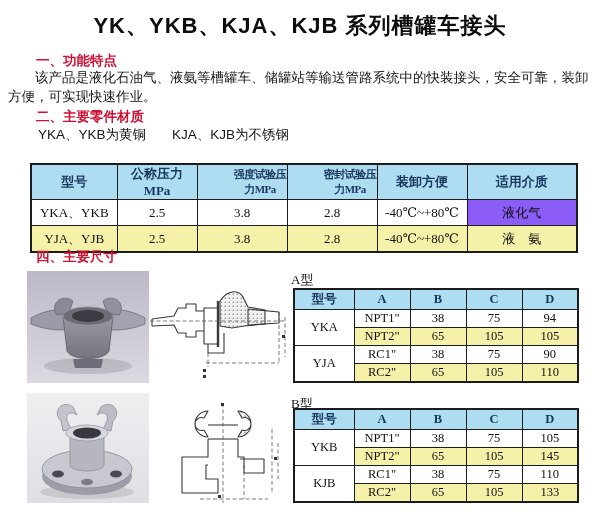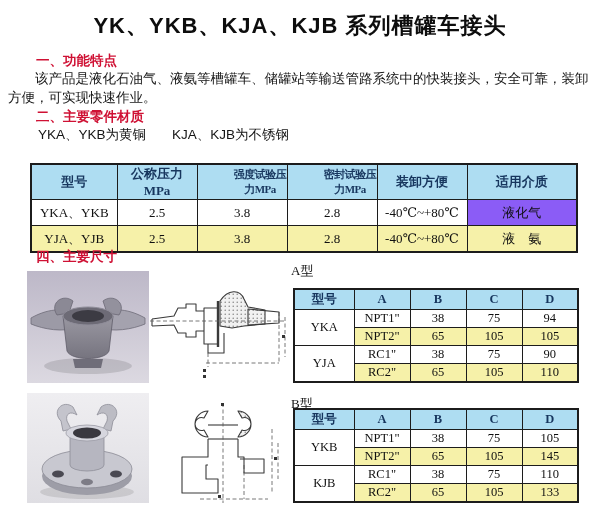--- a/index.html
+++ b/index.html
@@ -12,21 +12,21 @@
     position:absolute;top:11px;left:0;width:100%;text-align:center;
     font-size:22px;font-weight:bold;color:#0d0d0d;letter-spacing:1px;
   }
   .h-red{position:absolute;left:36px;font-size:13.5px;font-weight:bold;color:#cf1134;}
   #h-features{top:52px;}
   #h-materials{top:108px;}
   #h-performance{top:143px;margin-top:40px;}
   #h-dimensions{top:248px;}
   .para{
     position:absolute;top:69px;left:8px;width:586px;
-    font-size:13.5px;line-height:19px;color:#151515;text-indent:2em;
+    font-size:13.5px;line-height:19px;color:#151515;text-indent:2em;font-family:Liberation Mono, monospace;
   }
   .materials-line{position:absolute;top:126px;left:38px;font-size:13.5px;color:#151515;}
   .materials-line .part2{margin-left:26px;}
 
   
   table{border-collapse:collapse;}
   .perf-table{
     position:absolute;top:163px;left:30px;width:546px;
     font-family:"Liberation Serif","DejaVu Serif",serif;
     font-size:13px;text-align:center;color:#101010;
@@ -38,21 +38,21 @@
   }
   .perf-table tr.th-row td.small{font-size:11px;letter-spacing:-0.5px;padding-left:36px;}
   .perf-table tr.row-yellow td{background:#f6f1a9;}
   .perf-table td.cell-blue{background:#8b5cf6;}
 
   
   .dim-label{
     position:absolute;left:291px;font-family:"Liberation Serif","DejaVu Serif",serif;
     font-size:13px;color:#111;
   }
-  #label-a{top:262px;}
+  #label-a{top:271px;}
   #label-b{top:395px;}
   .dim-table{
     position:absolute;left:293px;width:284px;
     font-family:"Liberation Serif","DejaVu Serif",serif;
     font-size:12.5px;text-align:center;color:#101010;
     border:2px solid #1c1c1c;table-layout:fixed;
   }
   #dim-a{top:288px;}
   #dim-b{top:408px;}
   .dim-table td{border:1px solid #1c1c1c;padding:0;height:17px;}

